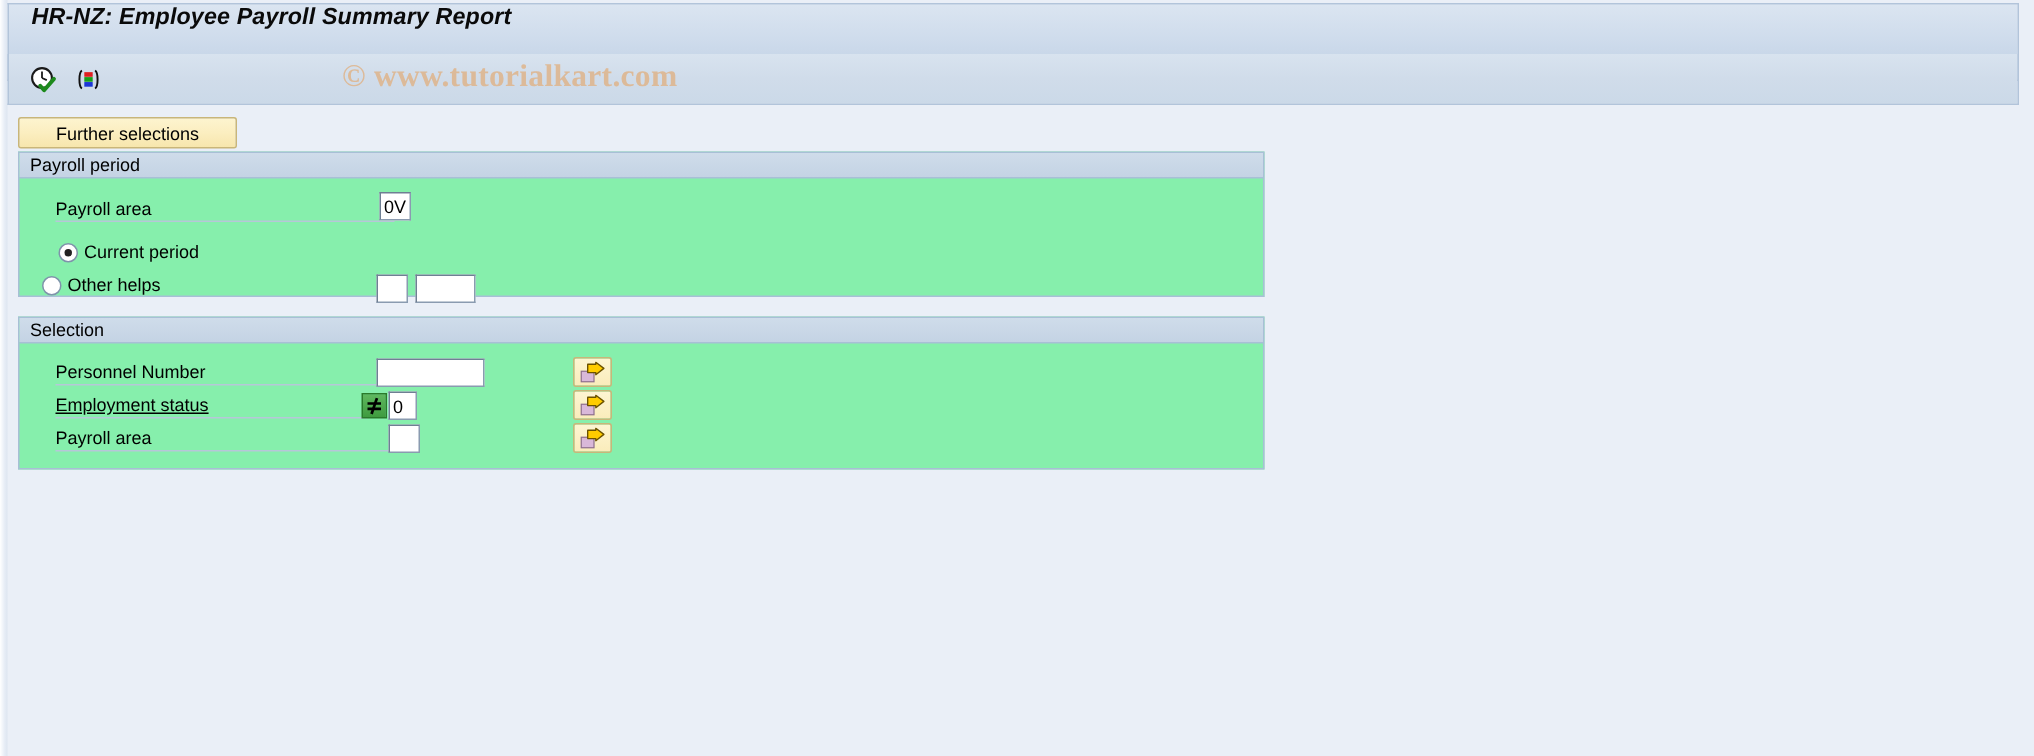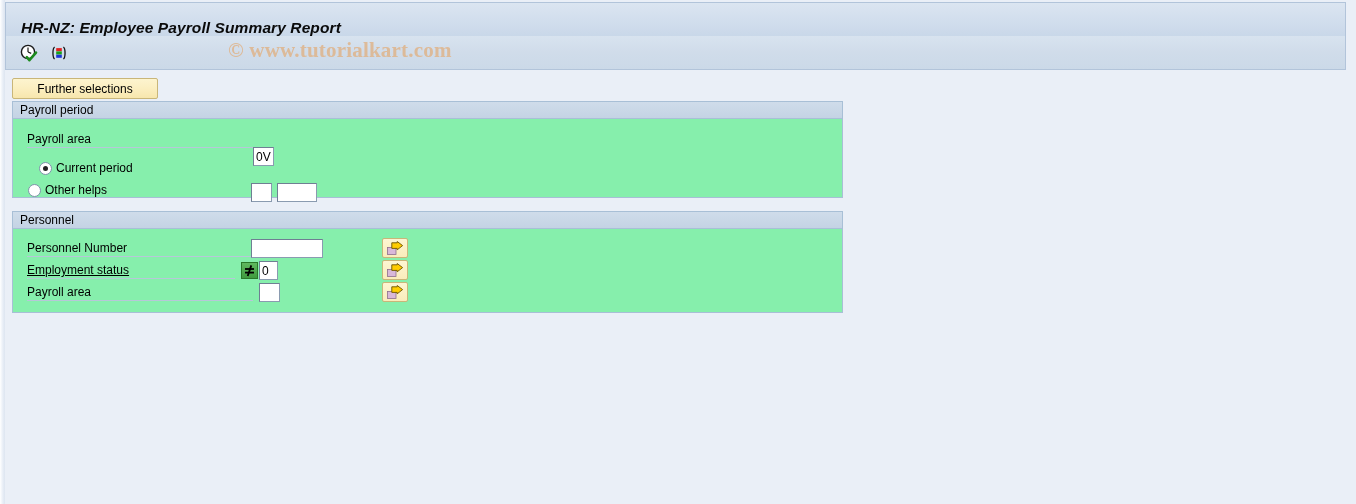--- a/index.html
+++ b/index.html
@@ -28,21 +28,20 @@
   
   .titlebar {
     position: absolute;
     left: 5px; top: 2px;
     width: 1341px; height: 52px;
     background: linear-gradient(to bottom, #dbe5f1 0%, #cfdcec 45%, #bfd0e4 100%);
     border: 1px solid #b2c4da;
     border-bottom: 1px solid #9fb4ce;
     box-sizing: border-box;
     display: flex;
-    align-items: center;
   }
   .titlebar-text {
     margin-left: 15px;
     font-size: 15.5px;
     font-weight: bold;
     font-style: italic;
     letter-spacing: 0.1px;
     color: #0a0a0a;
     white-space: nowrap;
   }
@@ -137,20 +136,21 @@
   #groupbox-selection {
     left: 12px; top: 211px;
     width: 831px; height: 102px;
   }
 
   
   .fieldrow {
     position: absolute;
     display: flex;
     align-items: center;
+    margin-left: 10px;
   }
   .flabel {
     font-size: 12px;
     color: #000;
     border-bottom: 1px solid #b6c7d8;
     height: 17px;
     line-height: 17px;
     box-sizing: border-box;
     white-space: nowrap;
   }
@@ -263,40 +263,40 @@
 
 <div class="groupbox" id="groupbox-payroll-period">
   <div class="gb-header">
     <span>Payroll period</span>
   </div>
   <div class="gb-body">
 
     <div class="fieldrow" style="left:14px; top:12px;">
       <span class="flabel" style="width:226px;">Payroll area</span>
     </div>
-    <input class="sapinput" style="position: absolute; left: 240px; top: 28px; width: 21px;" value="0V">
+    <input class="sapinput" style="position: absolute; left: 240px; top: 9px; width: 21px;" value="0V">
 
     <div class="radiorow" style="left:26px; top:42px;">
       <span class="radio checked"></span>
       <span class="radiolabel">Current period</span>
     </div>
 
     <div class="radiorow" style="left:15px; top:64px;">
       <span class="radio"></span>
       <span class="radiolabel">Other helps</span>
     </div>
 
     <input class="sapinput" style="position: absolute; left: 238px; top: 64px; width: 21px;" value="">
     <input class="sapinput" style="position: absolute; left: 264px; top: 64px; width: 40px;" value="">
   </div>
 </div>
 
 <div class="groupbox" id="groupbox-selection">
   <div class="gb-header">
-    <span>Personnel</span>
+    <span>Selection</span>
   </div>
   <div class="gb-body">
 
     <div class="fieldrow" style="left:14px; top:11px;">
       <span class="flabel" style="width:226px;">Personnel Number</span>
     </div>
     <input class="sapinput" style="position: absolute; left: 238px; top: 10px; width: 72px;" value="">
     <div class="arrowbtn" style="left:369px; top:9px;">
       <span>
         <svg width="18" height="15" viewBox="0 0 18 15">

